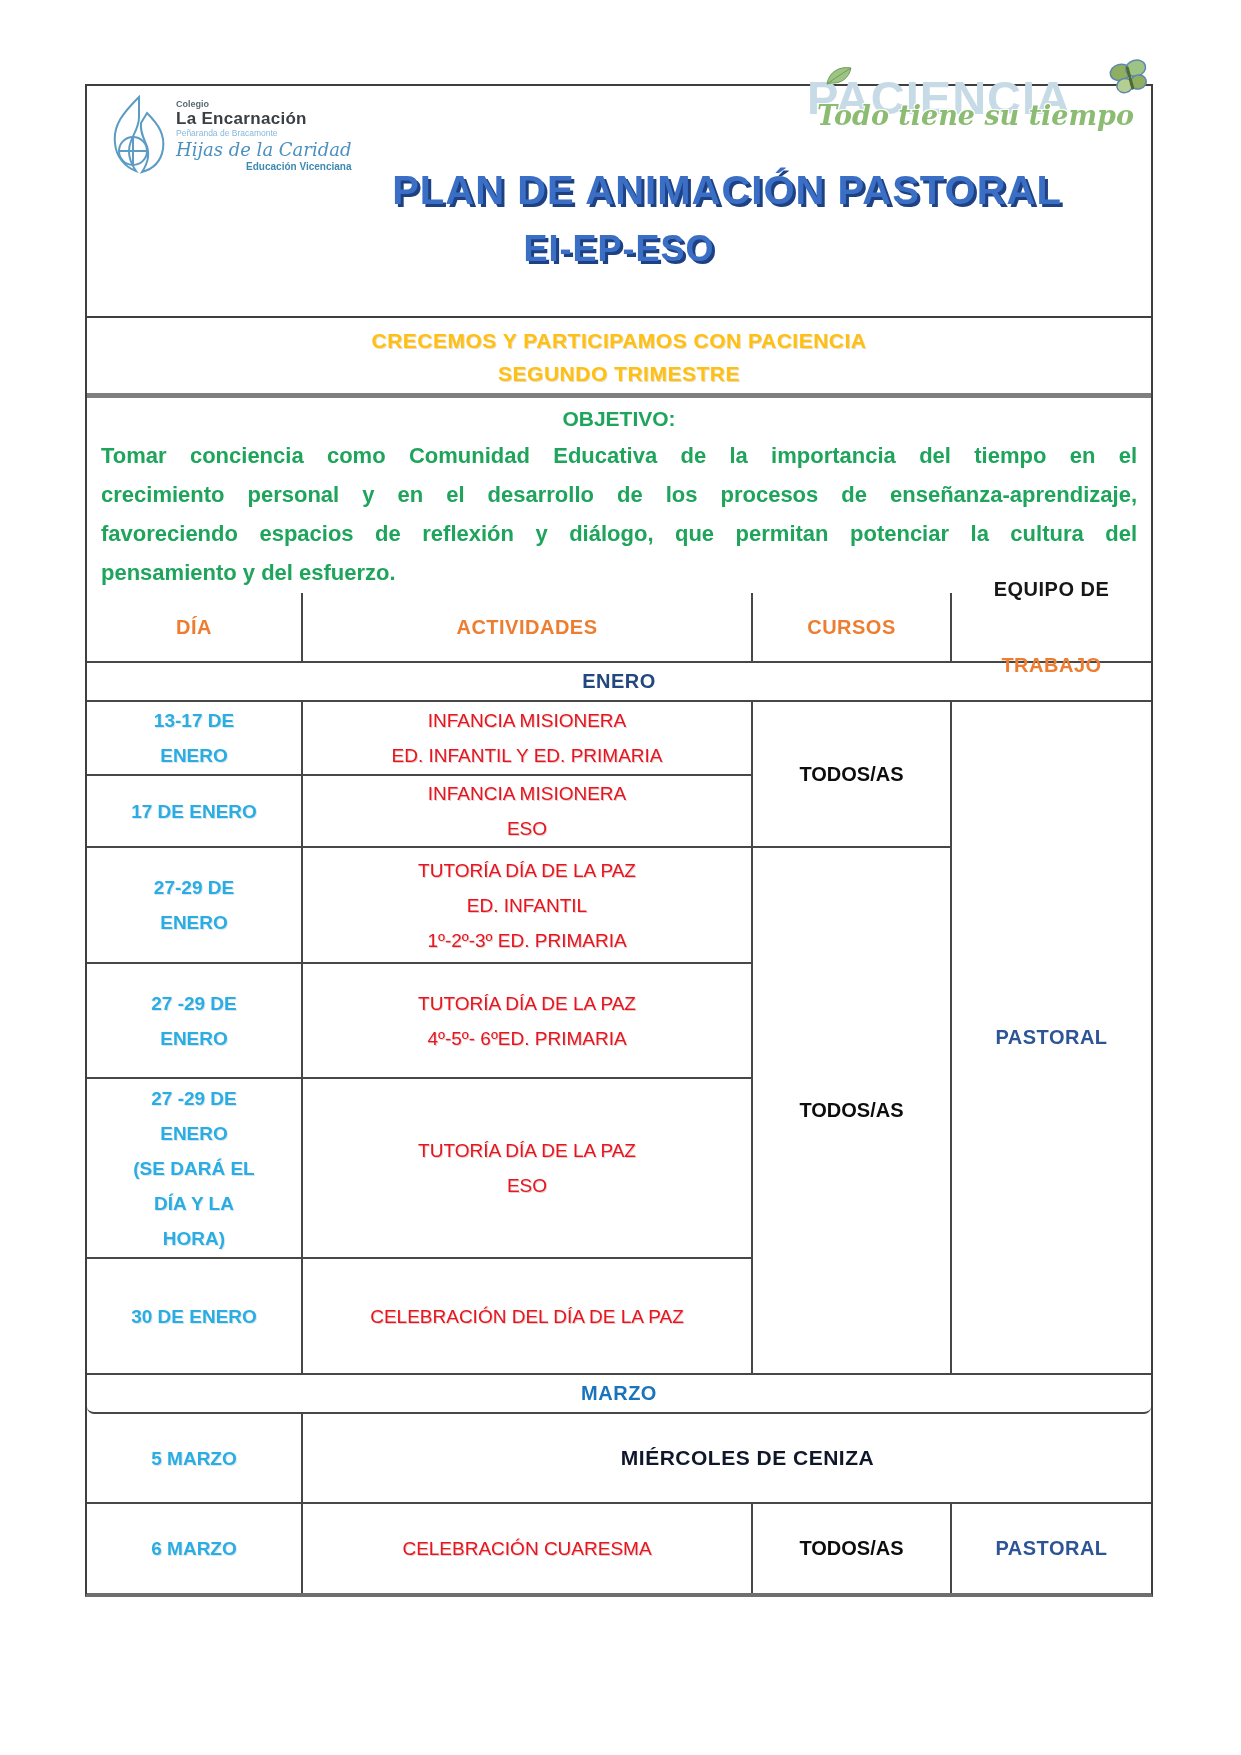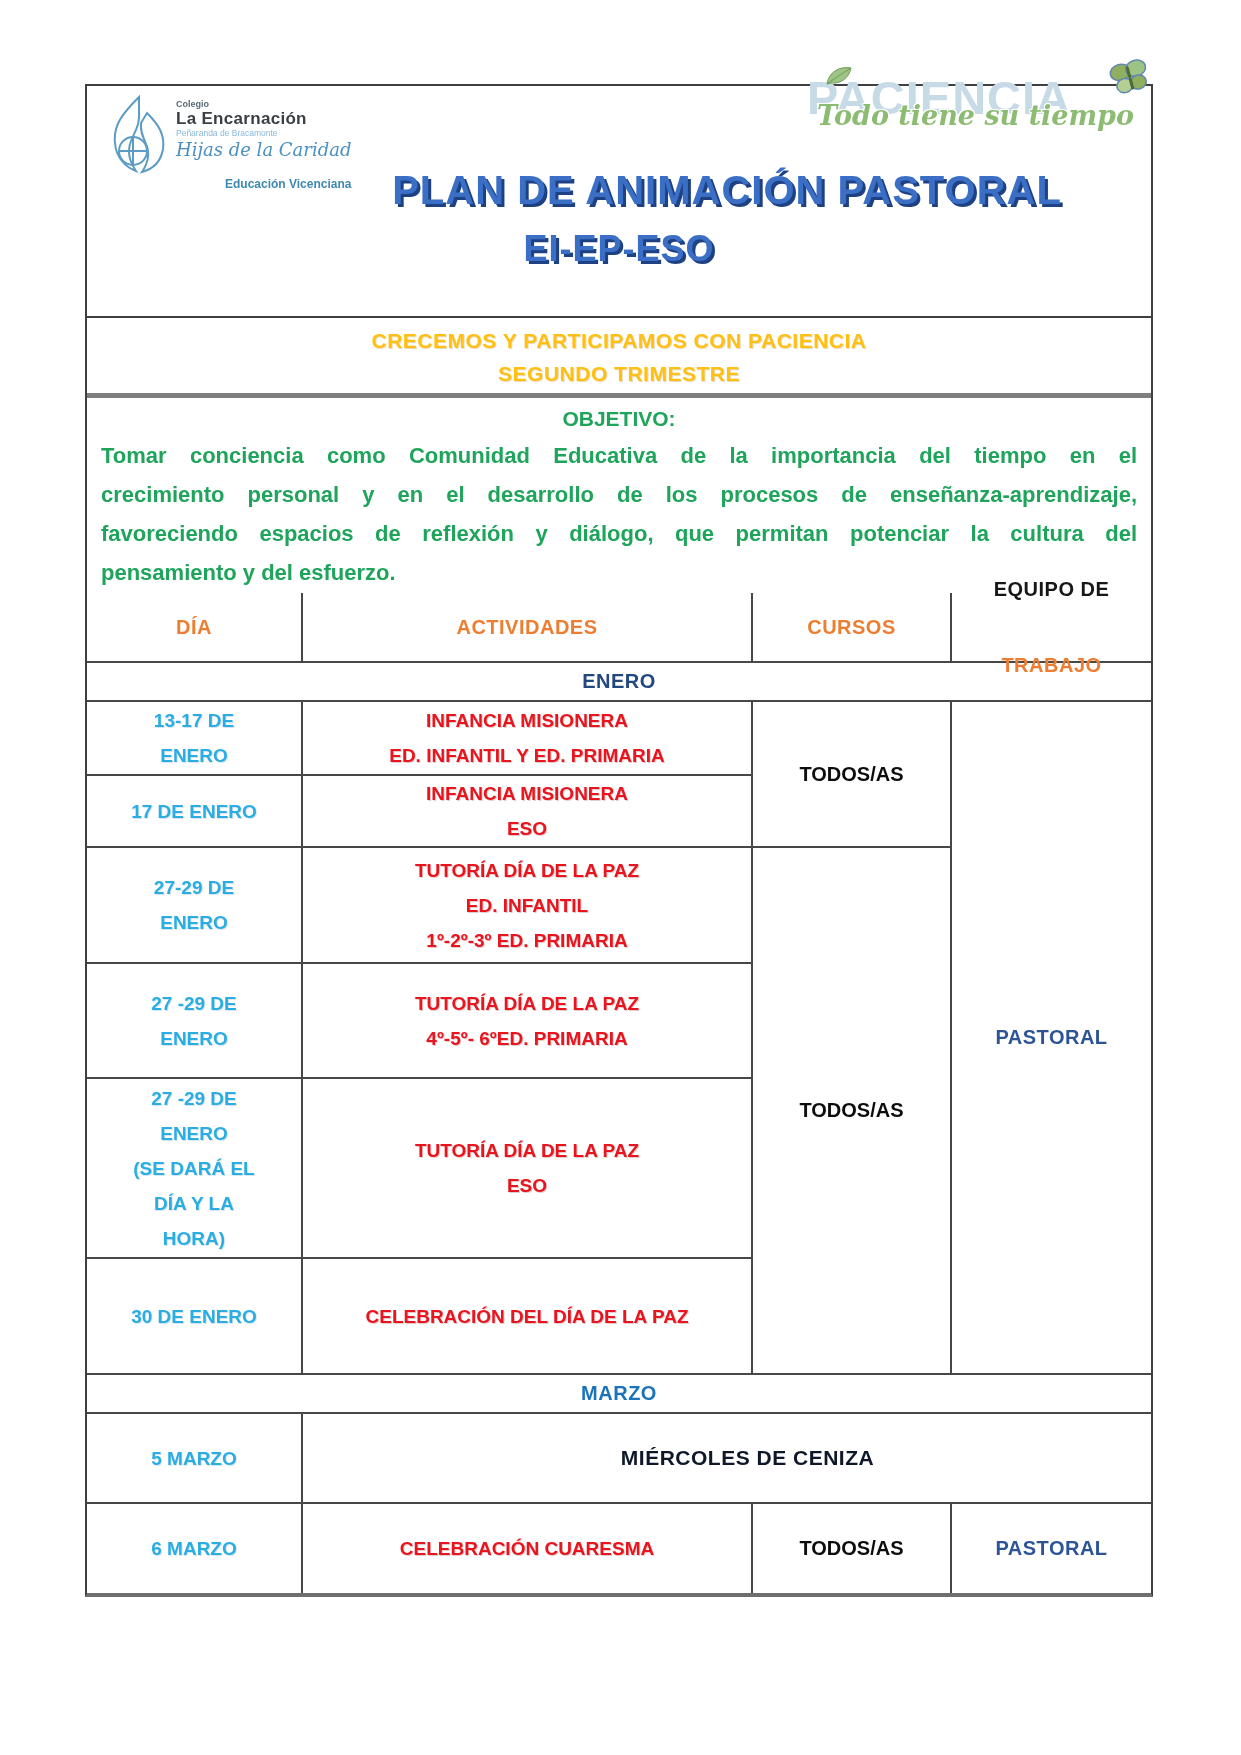--- a/index.html
+++ b/index.html
@@ -7,21 +7,21 @@
   .sheet{position:absolute;left:85px;top:84px;width:1068px;height:1513px;box-sizing:border-box;
          border:2px solid #3f3f3f;border-bottom:4px solid #6e6e6e;background:#fff;}
   
   .head{position:relative;height:230px;}
   .logo{position:absolute;left:22px;top:9px;display:flex;align-items:flex-start;}
   .logo-text{margin-left:5px;padding-top:4px;line-height:1.15;}
   .lt-colegio{font-size:9px;font-weight:bold;color:#5a6a72;}
   .lt-name{font-size:17px;font-weight:bold;color:#3a3f44;letter-spacing:.3px;}
   .lt-place{font-size:8.5px;color:#86b8da;}
   .lt-script{font-family:"DejaVu Serif",serif;font-style:italic;font-size:18px;color:#4a90c0;margin-top:1px;}
-  .lt-bottom{font-size:12px;font-weight:bold;color:#3f89b0;text-align:right;margin-top:18px;}
+  .lt-bottom{font-size:10px;font-weight:bold;color:#3f89b0;text-align:right;margin-top:1px;}
   .watermark{position:absolute;top:-16px;right:14px;width:330px;height:84px;}
   .wm-word{font-size:47px;font-weight:bold;color:#c7dbe7;letter-spacing:1px;white-space:nowrap;}
   .wm-script{position:absolute;left:10px;top:30px;font-family:"DejaVu Serif",serif;font-style:italic;
              font-size:27px;font-weight:bold;color:#8cbb72;white-space:nowrap;
              text-shadow:-1px -1px 0 #fff,1px -1px 0 #fff,-1px 1px 0 #fff,1px 1px 0 #fff;}
   .wm-leaf{position:absolute;left:16px;top:-6px;}
   .wm-butterfly{position:absolute;right:-16px;top:-12px;}
   .title1{position:absolute;top:82px;left:0;width:100%;text-align:center;transform:translateX(108px);
           font-size:40px;font-weight:bold;color:#3b6fc6;letter-spacing:1px;text-shadow:3px 3px 0 #1e4183;white-space:nowrap;}
   .title2{position:absolute;top:142px;left:0;width:100%;text-align:center;
@@ -38,26 +38,26 @@
   .obj-p div:last-child{text-align-last:left;}
   
   .grid{display:grid;grid-template-columns:216px 450px 199px 199px;
         grid-template-rows:70px 39px 74px 72px 116px 115px 180px 116px 39px 90px 89px;}
   .c{border-right:2px solid #474747;border-bottom:2px solid #474747;box-sizing:border-box;
      display:flex;flex-direction:column;justify-content:center;align-items:center;text-align:center;}
   .no-r{border-right:none;gap:43px;}
   .no-b{border-bottom:none;}
   .band{grid-column:1/-1;border-right:none;font-size:20px;font-weight:bold;letter-spacing:.5px;}
   .band-enero{color:#23487f;}
-  .band-marzo{color:#1b74bb;}
+  .band-marzo{color:#1b74bb;border-radius:7px;}
   .th{color:#ed7d31;font-size:20px;font-weight:bold;letter-spacing:.5px;line-height:33px;}
   .th .t1{color:#171717;}
   .th .t2{color:#ed7d31;}
   .day{color:#2aade3;font-size:19px;font-weight:bold;line-height:35px;text-shadow:1px 1px 0 rgba(0,80,120,.15);}
-  .act{color:#e8141e;font-size:19px;font-weight:bold;line-height:35px;text-shadow:1px 1px 0 rgba(120,0,0,.2);}
+  .act{color:#e8141e;font-size:19px;font-weight:normal;line-height:35px;text-shadow:1px 1px 0 rgba(120,0,0,.2);}
   .courses{color:#0d0d0d;font-size:20px;font-weight:bold;}
   .team{color:#2d5596;font-size:20px;font-weight:bold;letter-spacing:.5px;}
   .ceniza{color:#0f172a;font-size:21px;font-weight:bold;letter-spacing:.5px;padding-left:41px;}
   
   .p-h1{grid-area:1/1;} .p-h2{grid-area:1/2;} .p-h3{grid-area:1/3;} .p-h4{grid-area:1/4;}
   .p-be{grid-row:2;}
   .p-d1{grid-area:3/1;} .p-a1{grid-area:3/2;}
   .p-c12{grid-row:3/5;grid-column:3;}
   .p-t16{grid-row:3/9;grid-column:4;}
   .p-d2{grid-area:4/1;} .p-a2{grid-area:4/2;}

